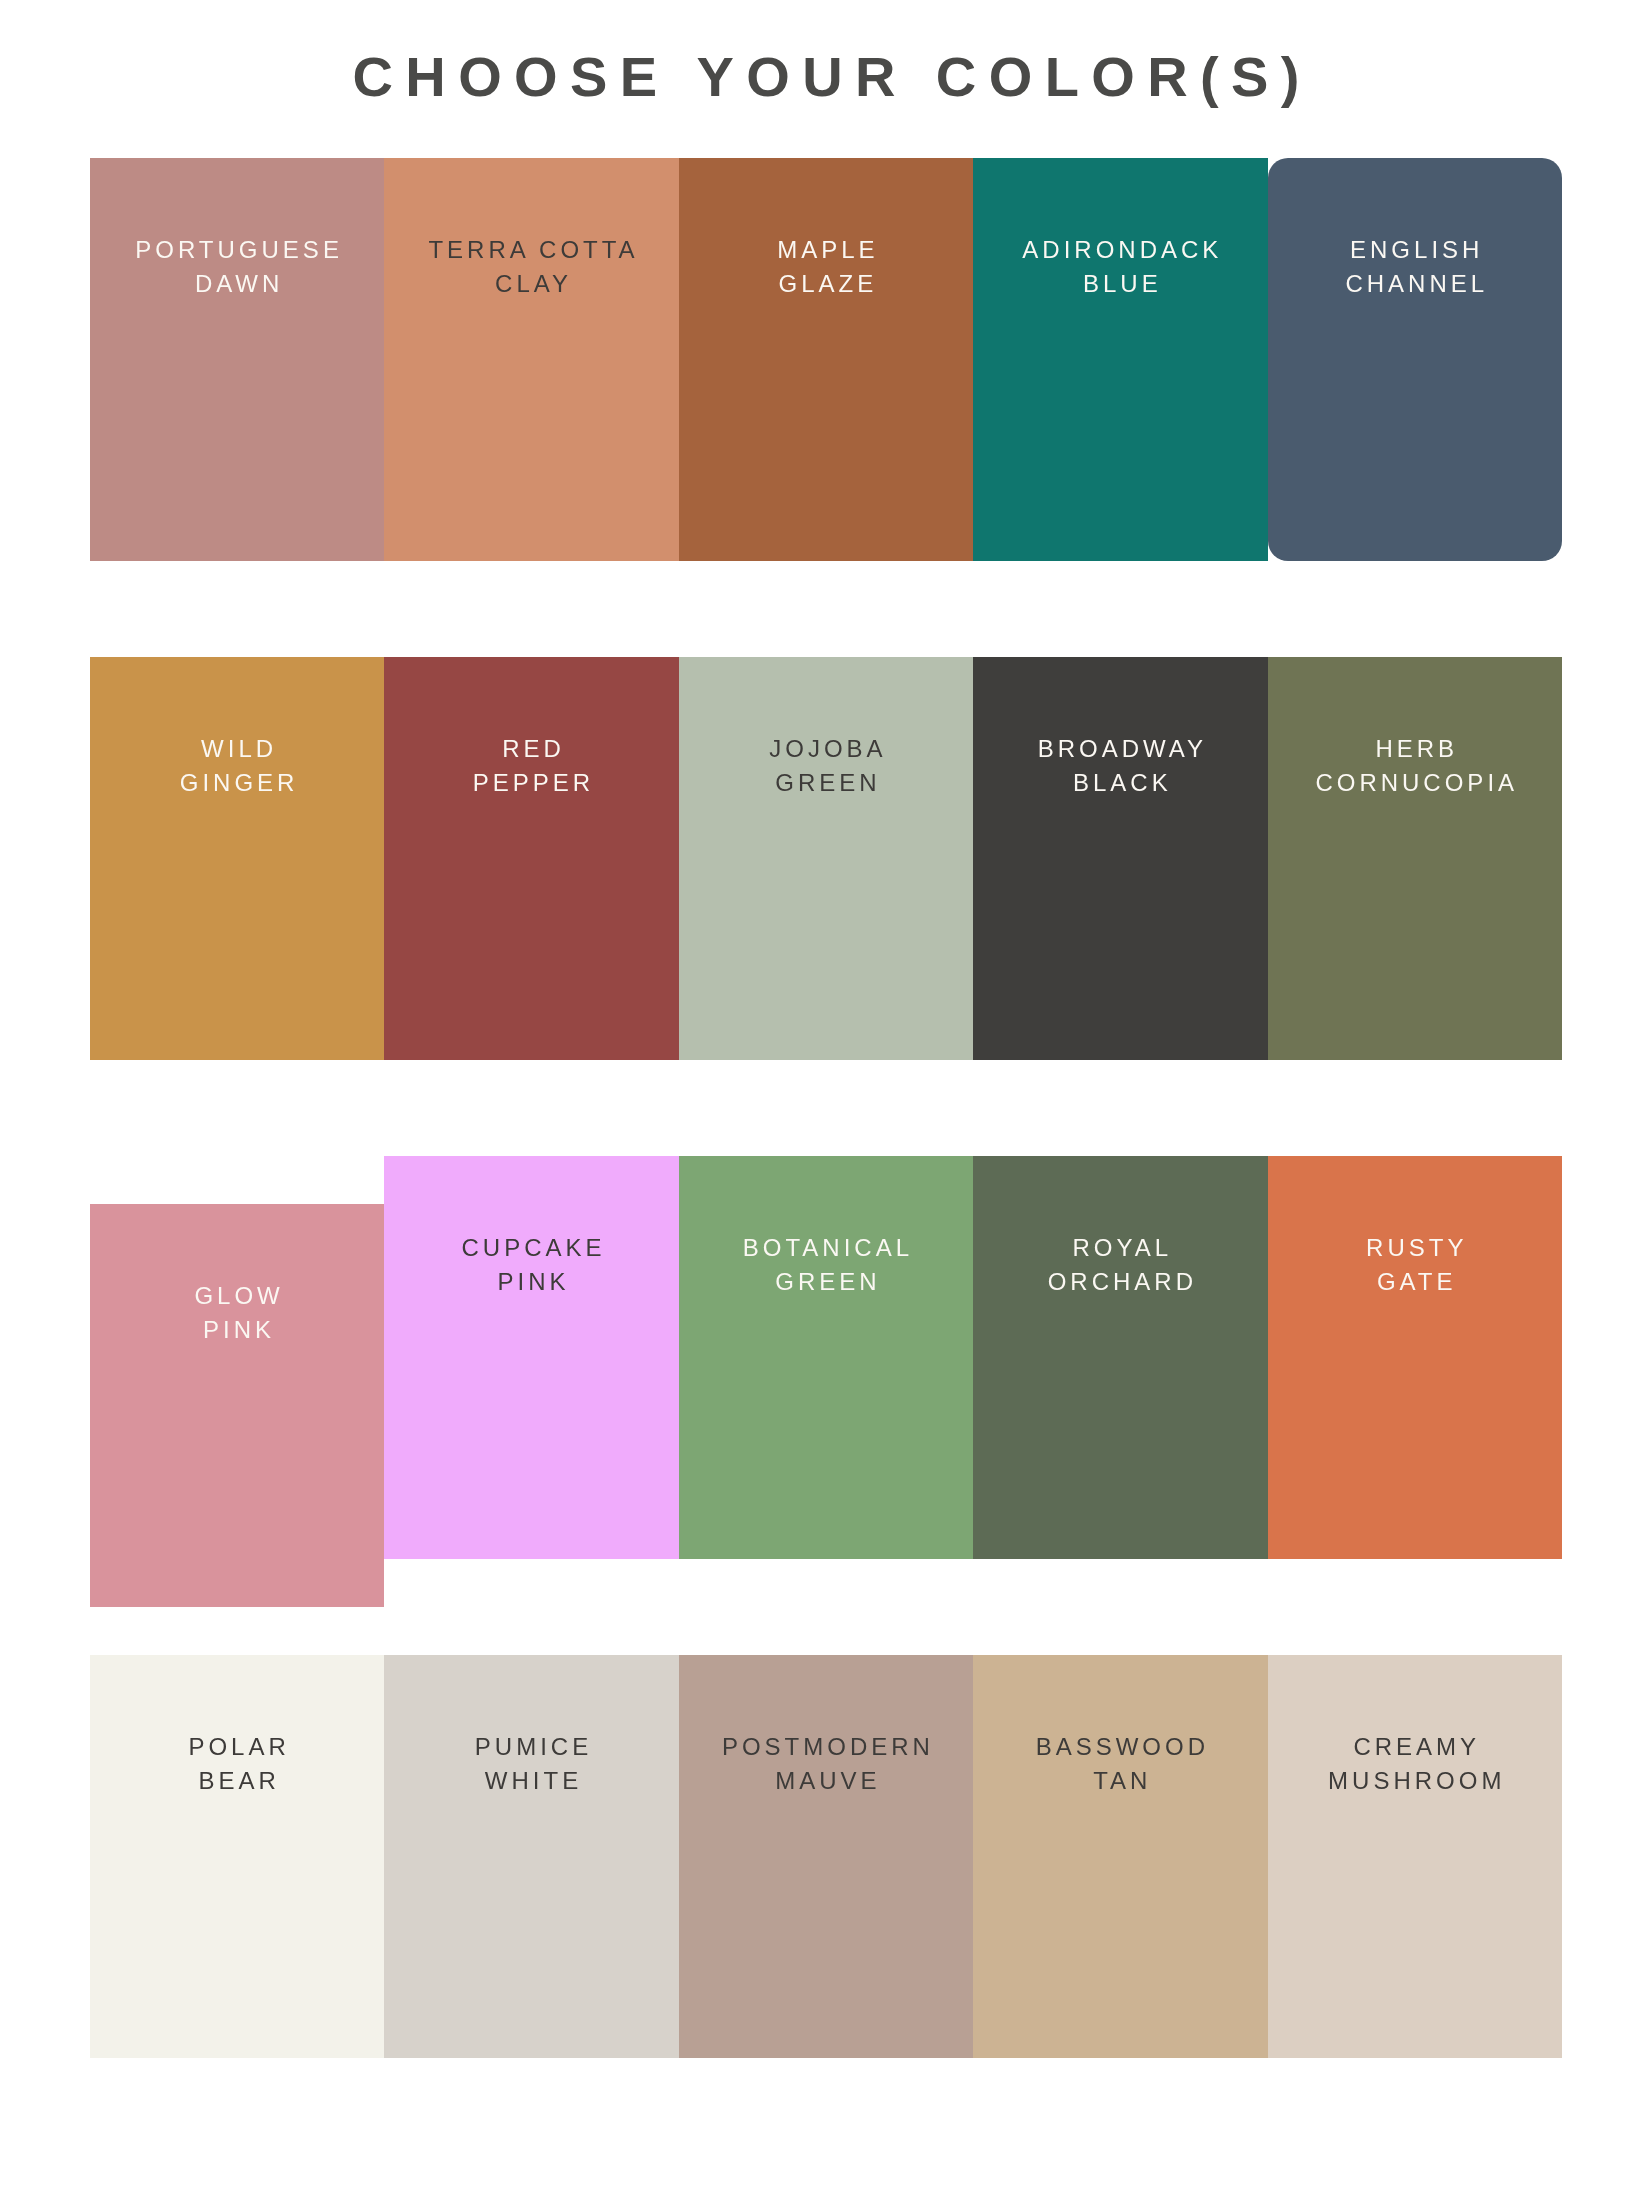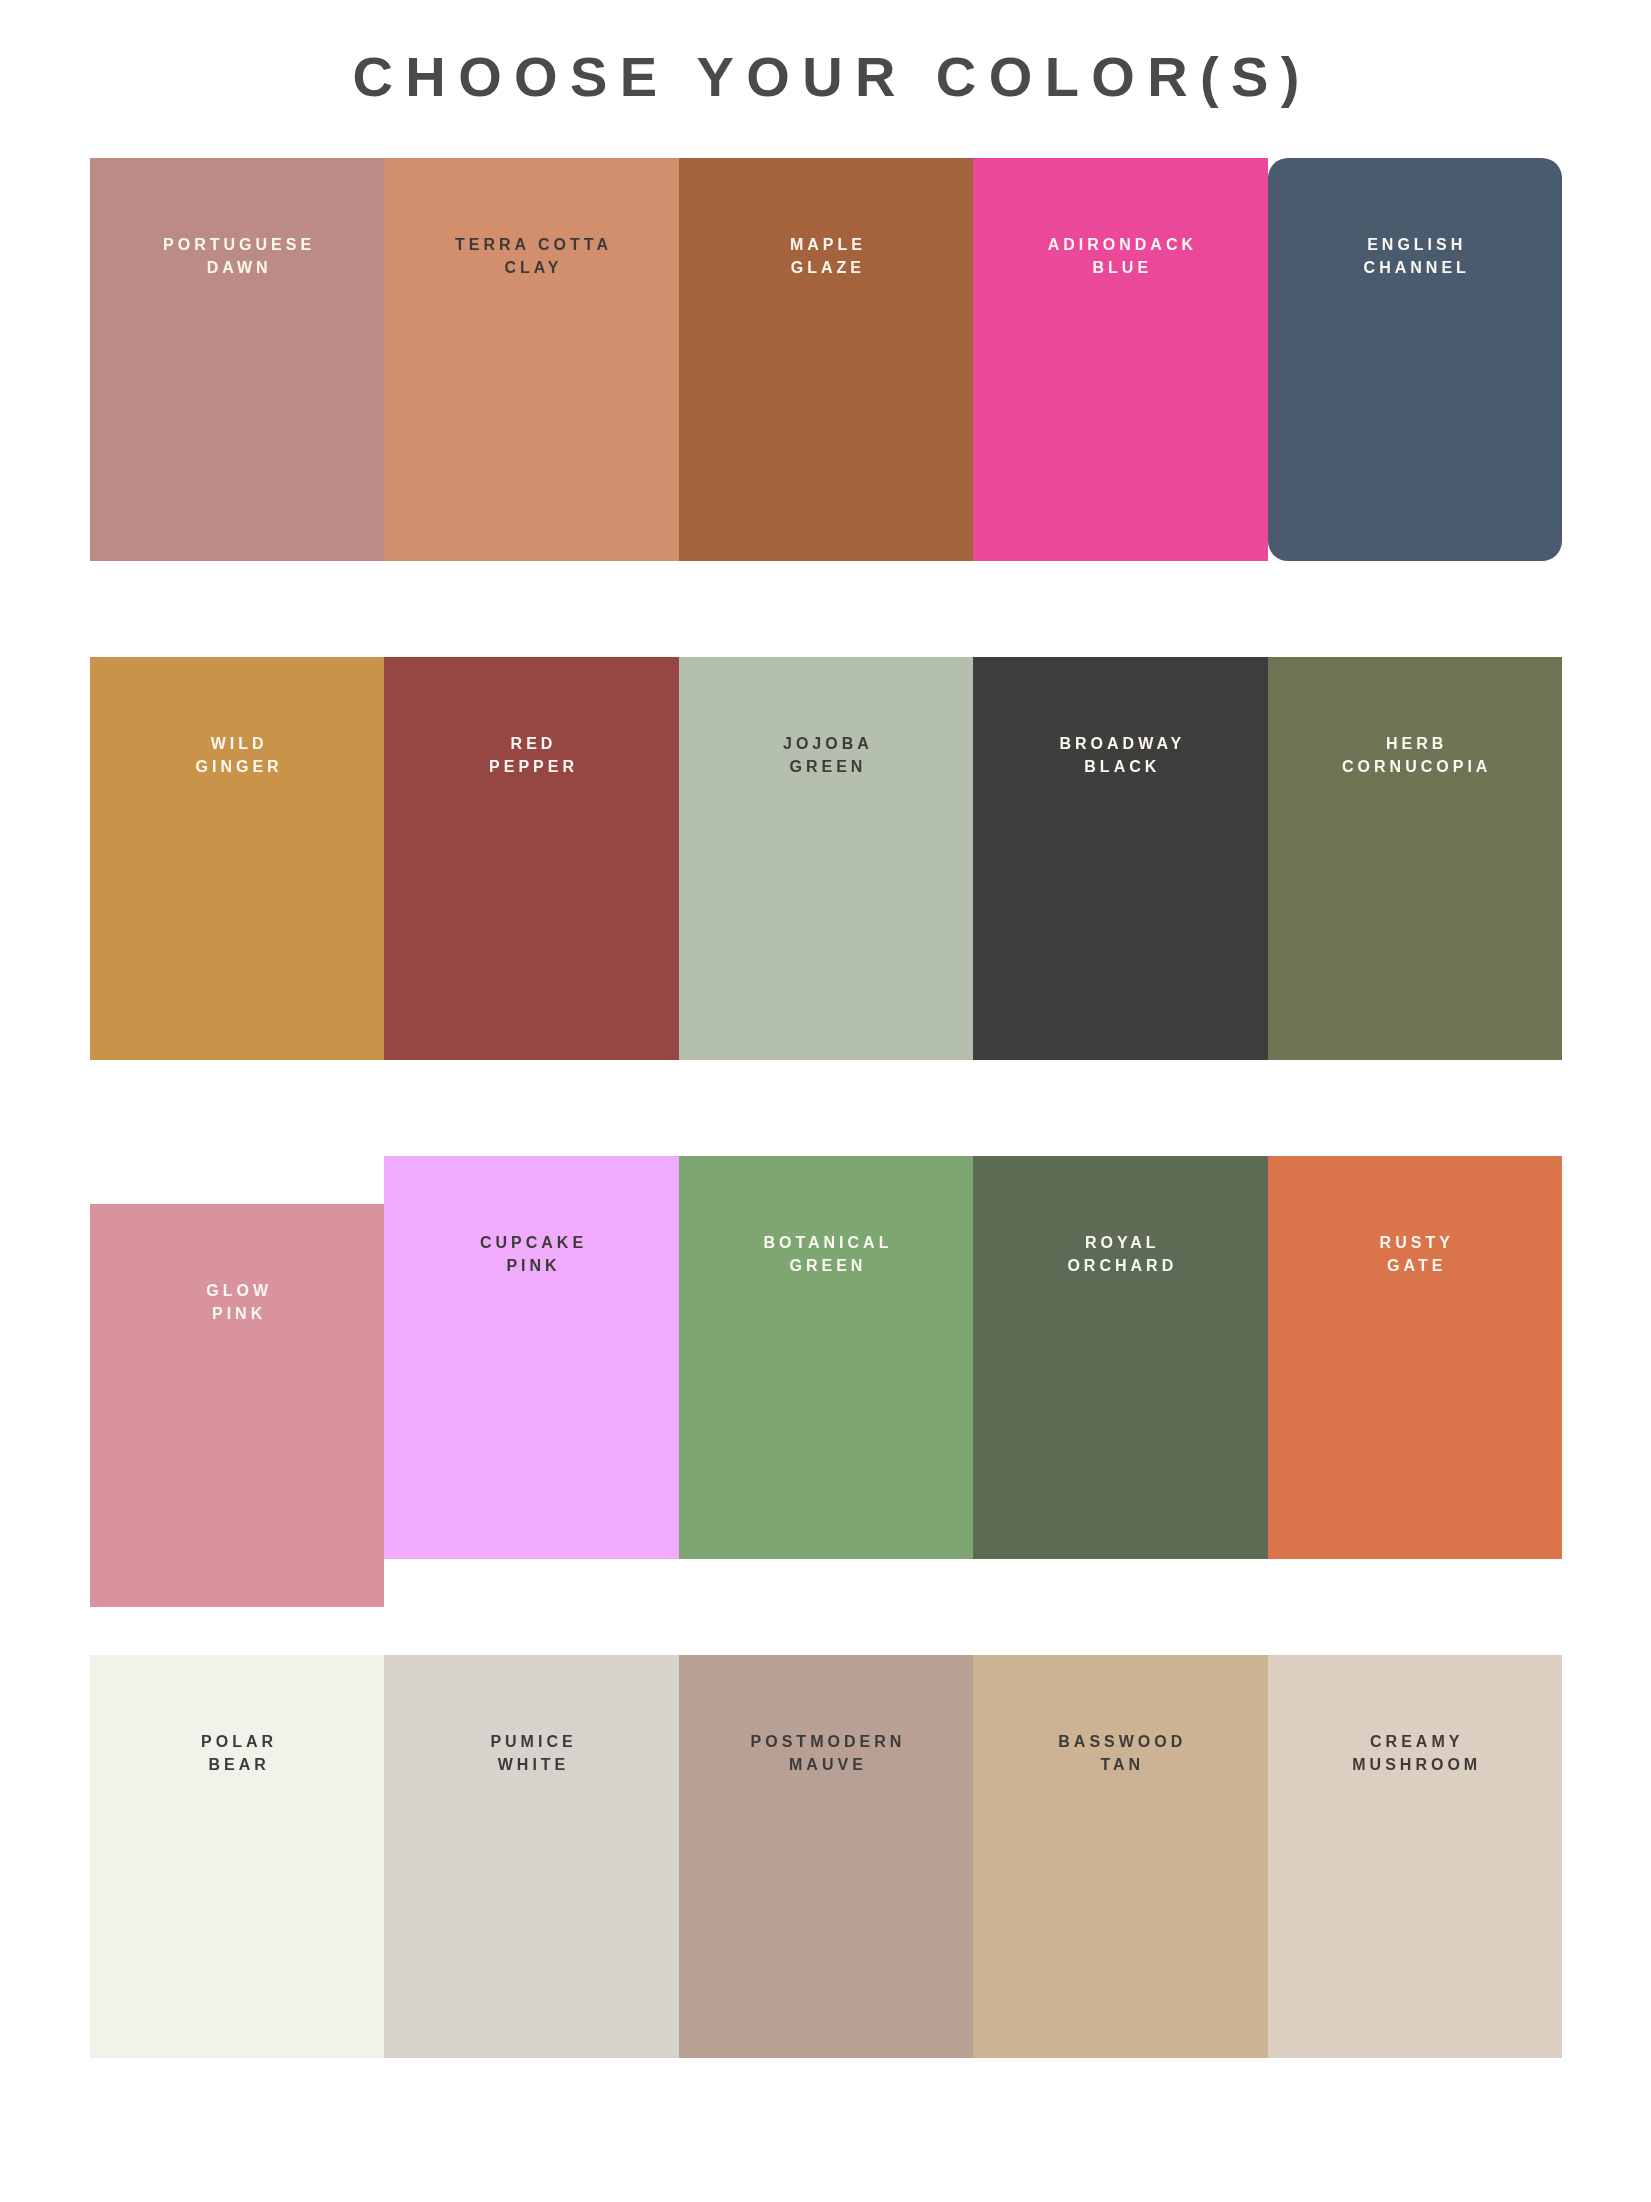--- a/index.html
+++ b/index.html
@@ -59,22 +59,22 @@
     display: flex;
     flex-direction: column;
     align-items: center;
     justify-content: flex-start;
     padding-top: 75px;
     position: relative;
   }
 
   .swatch-label {
     font-family: "Liberation Sans", sans-serif;
-    font-weight: bold;
-    font-size: 16px;
+    font-weight: normal;
+    font-size: 24px;
     letter-spacing: 4px;
     line-height: 1.45;
     text-align: center;
     text-transform: uppercase;
     padding-left: 3.8px;
     white-space: pre-line;
     word-break: keep-all;
   }
 
   .swatch-label.light { color: #fbf8f3; }
@@ -94,21 +94,21 @@
 DAWN</div>
         </div>
         <div class="swatch" style="background: rgb(210, 143, 109);">
           <div class="swatch-label dark">TERRA COTTA
 CLAY</div>
         </div>
         <div class="swatch" style="background: rgb(165, 99, 61);">
           <div class="swatch-label light">MAPLE
 GLAZE</div>
         </div>
-        <div class="swatch" style="background: #ec4899;">
+        <div class="swatch" style="background: #0f766e;">
           <div class="swatch-label light">ADIRONDACK
 BLUE</div>
         </div>
         <div class="swatch" style="background: rgb(74, 91, 110); border-radius: 20px;">
           <div class="swatch-label light">ENGLISH
 CHANNEL</div>
         </div>
       </div>
       <div class="palette-row">
         <div class="swatch" style="background: rgb(201, 147, 74);">

